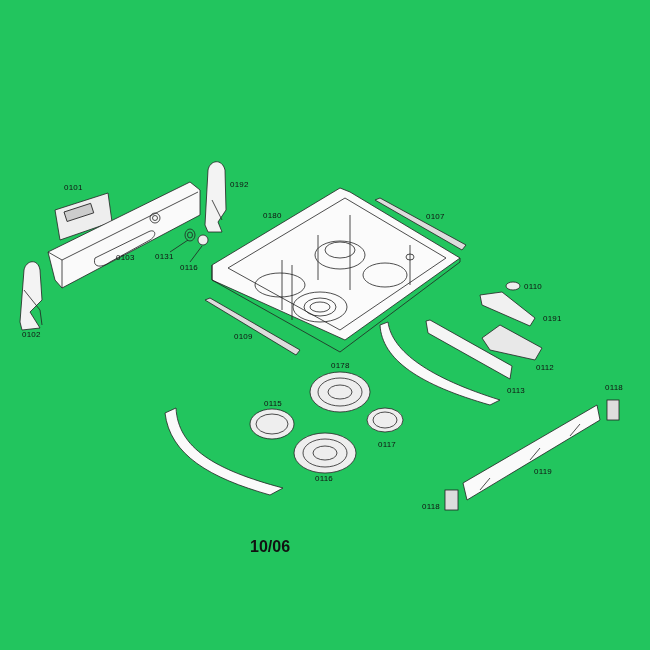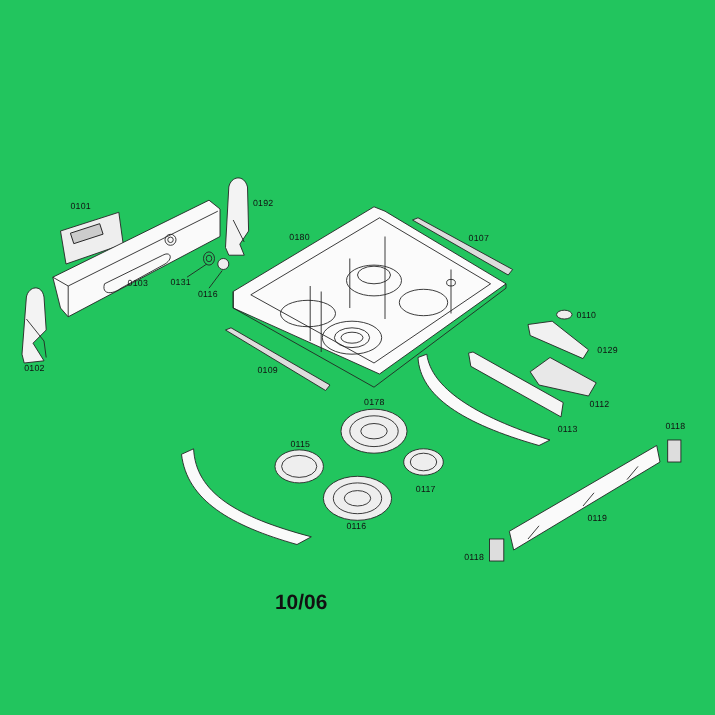--- a/index.html
+++ b/index.html
@@ -1,19 +1,19 @@
 <!DOCTYPE html>
 <html><head>
 <meta charset="utf-8">
 <style>
   html,body{margin:0;padding:0;background:#fff;}
   #canvas{position:relative;width:650px;height:650px;overflow:hidden;background:#22c55e;font-family:"Liberation Sans",sans-serif;}
   svg{position:absolute;left:0;top:0;}
   .lbl{position:absolute;font-size:8px;color:#111;letter-spacing:0.2px;white-space:nowrap;}
-  .date{position:absolute;font-size:19px;font-weight:bold;color:#111;}
+  .date{position:absolute;font-size:16px;font-weight:bold;color:#111;}
 </style>
 </head>
 <body>
 
 <div id="canvas">
 <svg width="650" height="650" viewBox="0 0 650 650" fill="none" stroke="#222" stroke-width="0.8">
 
   <g>
     <polygon points="55,210 108,193 112,222 60,240" fill="#eee"></polygon>
     <rect x="64" y="212" width="28" height="10" transform="rotate(-18 64 212)" fill="#ccc"></rect>
@@ -114,21 +114,21 @@
 <span class="lbl" style="left:64px;top:183px">0101</span>
 <span class="lbl" style="left:22px;top:330px">0102</span>
 <span class="lbl" style="left:116px;top:253px">0103</span>
 <span class="lbl" style="left:155px;top:252px">0131</span>
 <span class="lbl" style="left:180px;top:263px">0116</span>
 <span class="lbl" style="left:230px;top:180px">0192</span>
 <span class="lbl" style="left:263px;top:211px">0180</span>
 <span class="lbl" style="left:426px;top:212px">0107</span>
 <span class="lbl" style="left:234px;top:332px">0109</span>
 <span class="lbl" style="left:524px;top:282px">0110</span>
-<span class="lbl" style="left:543px;top:314px">0129</span>
+<span class="lbl" style="left:543px;top:314px">0191</span>
 <span class="lbl" style="left:536px;top:363px">0112</span>
 <span class="lbl" style="left:507px;top:386px">0113</span>
 <span class="lbl" style="left:331px;top:361px">0178</span>
 <span class="lbl" style="left:264px;top:399px">0115</span>
 <span class="lbl" style="left:315px;top:474px">0116</span>
 <span class="lbl" style="left:378px;top:440px">0117</span>
 <span class="lbl" style="left:605px;top:383px">0118</span>
 <span class="lbl" style="left:422px;top:502px">0118</span>
 <span class="lbl" style="left:534px;top:467px">0119</span>
 <span class="date" style="left:250px;top:538px">10/06</span>

